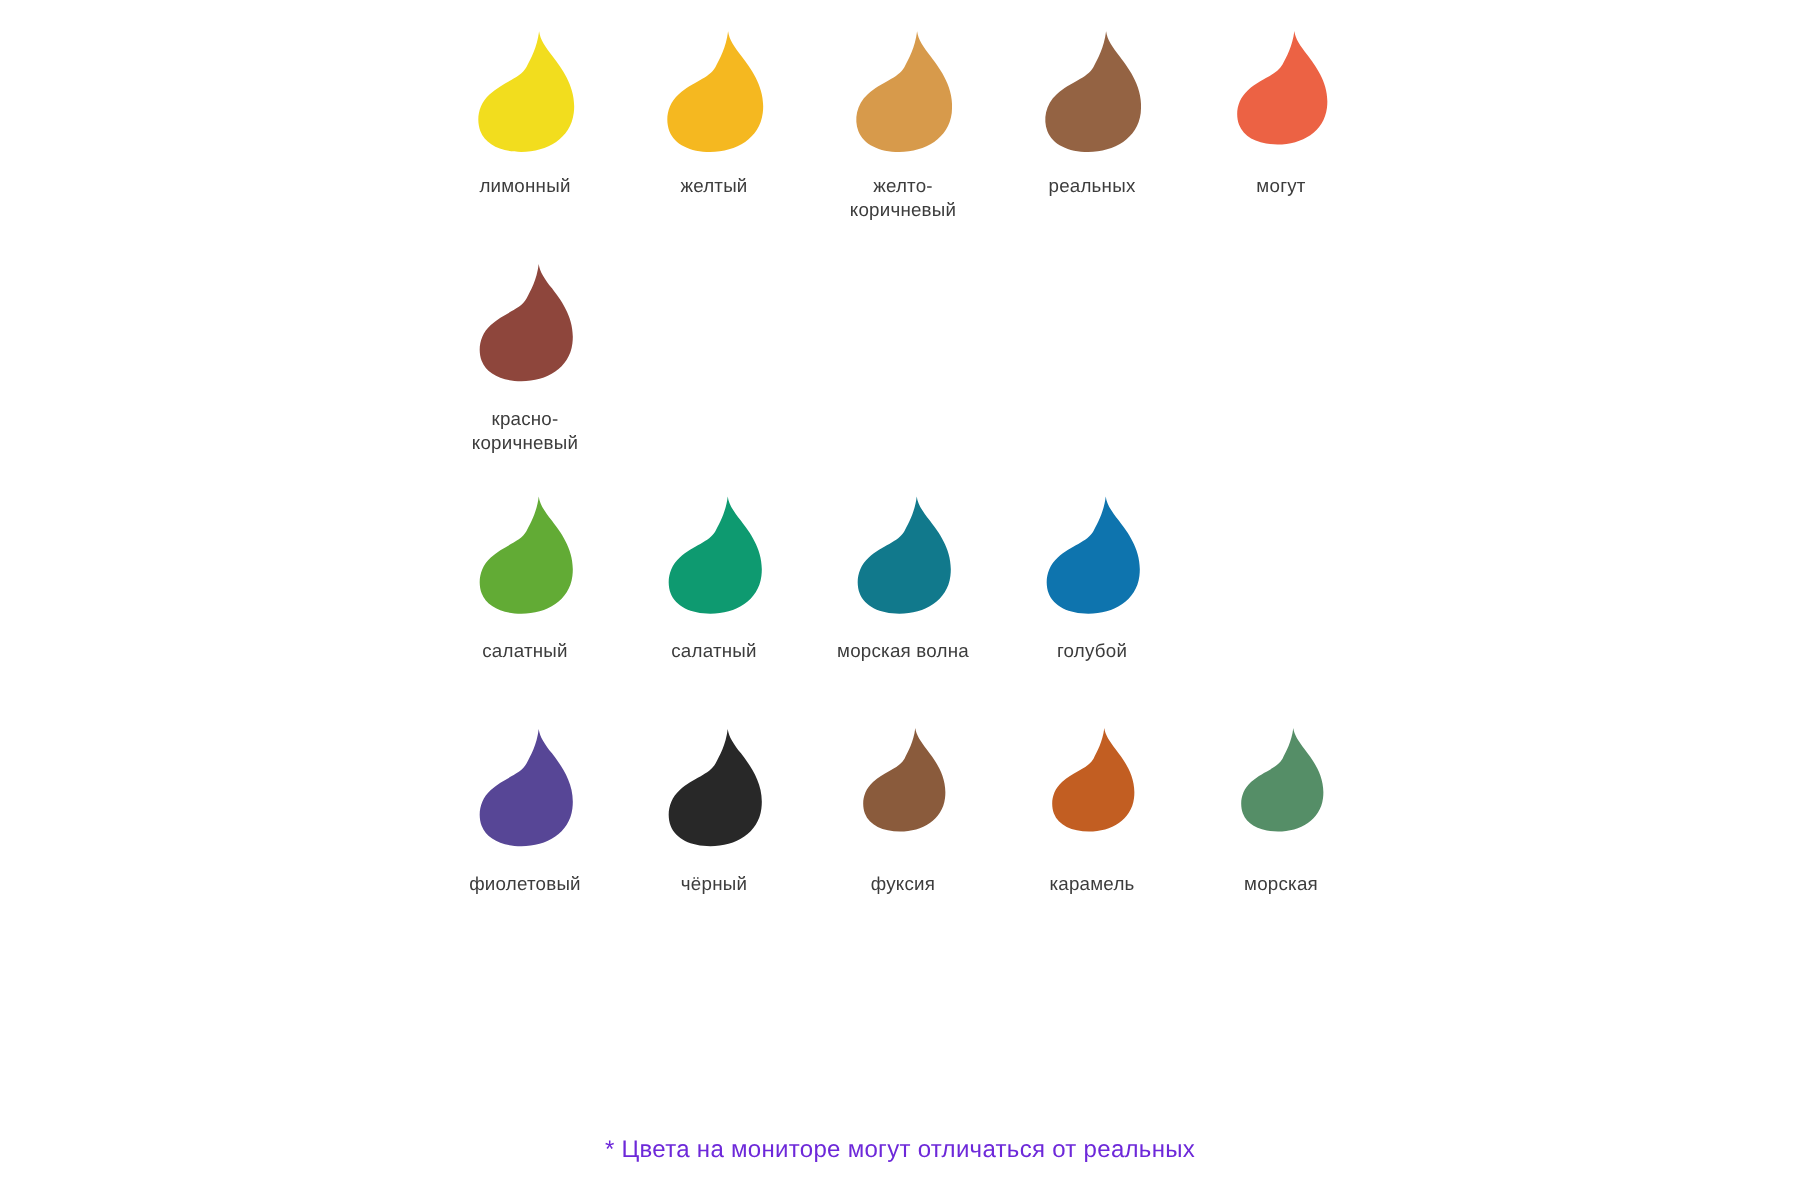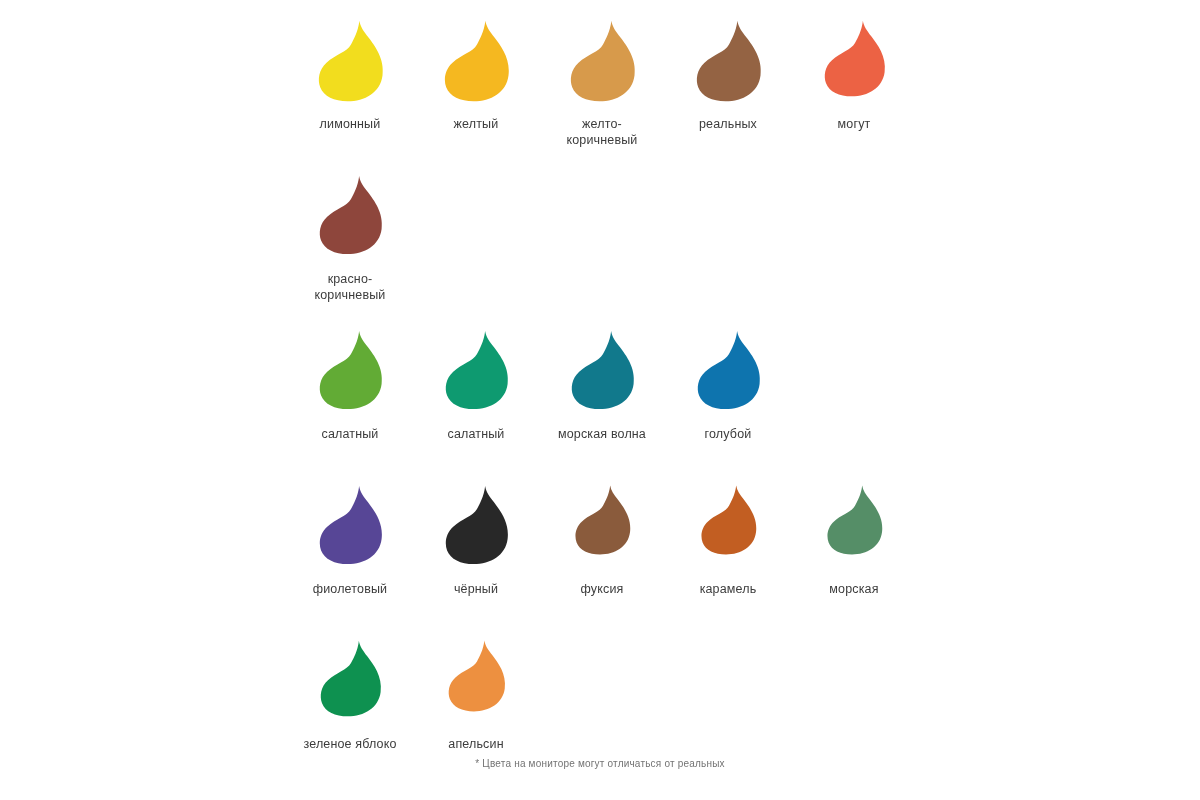--- a/index.html
+++ b/index.html
@@ -67,22 +67,22 @@
     max-width: 124px;
   }
 
   .footer-note {
     position: absolute;
     left: 0;
     top: 758px;
     width: 1200px;
     text-align: center;
     font-family: "Liberation Sans", sans-serif;
-    font-size: 10px;
-    color: #737373;
+    font-size: 16px;
+    color: #6d28d9;
     letter-spacing: 0.2px;
   }
 </style>
 </head>
 <body>
 
 <div id="palette-page">
 
   <div class="palette-grid">
       <div class="palette-row">
@@ -208,35 +208,17 @@
         </div>
         <div class="swatch-cell">
           <div class="drop-wrap">
             <svg class="drop-svg" width="60" height="72" viewBox="0 0 100 120">
               <path d="M62,4 C60,20 54,30 50,38 C44,49 28,52 15,64 C4,74 2,88 6,99 C11,112 26,119 45,119 C70,119 92,106 95,82 C98,58 84,40 75,28 C68,19 63,12 62,4 Z" fill="#558E67"></path>
             </svg>
           </div>
           <div class="swatch-label">морская</div>
         </div>
       </div>
-      <div class="palette-row">
-        <div class="swatch-cell">
-          <div class="drop-wrap">
-            <svg class="drop-svg" width="66" height="79" viewBox="0 0 100 120">
-              <path d="M62,4 C60,20 54,30 50,38 C44,49 28,52 15,64 C4,74 2,88 6,99 C11,112 26,119 45,119 C70,119 92,106 95,82 C98,58 84,40 75,28 C68,19 63,12 62,4 Z" fill="#0E9150"></path>
-            </svg>
-          </div>
-          <div class="swatch-label">зеленое яблоко</div>
-        </div>
-        <div class="swatch-cell">
-          <div class="drop-wrap">
-            <svg class="drop-svg" width="62" height="74" viewBox="0 0 100 120">
-              <path d="M62,4 C60,20 54,30 50,38 C44,49 28,52 15,64 C4,74 2,88 6,99 C11,112 26,119 45,119 C70,119 92,106 95,82 C98,58 84,40 75,28 C68,19 63,12 62,4 Z" fill="#ED9040"></path>
-            </svg>
-          </div>
-          <div class="swatch-label">апельсин</div>
-        </div>
-      </div>
     </div>
 
   <div class="footer-note">* Цвета на мониторе могут отличаться от реальных</div>
 
 </div>
 
 </body></html>

